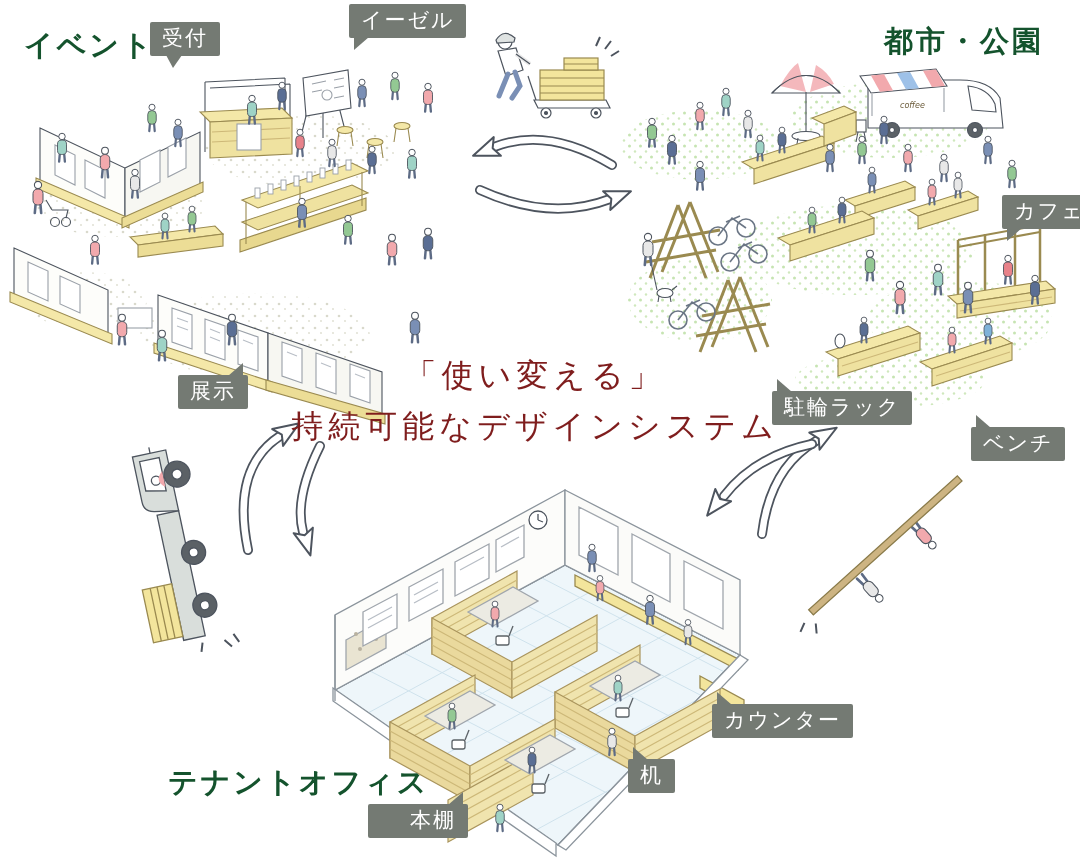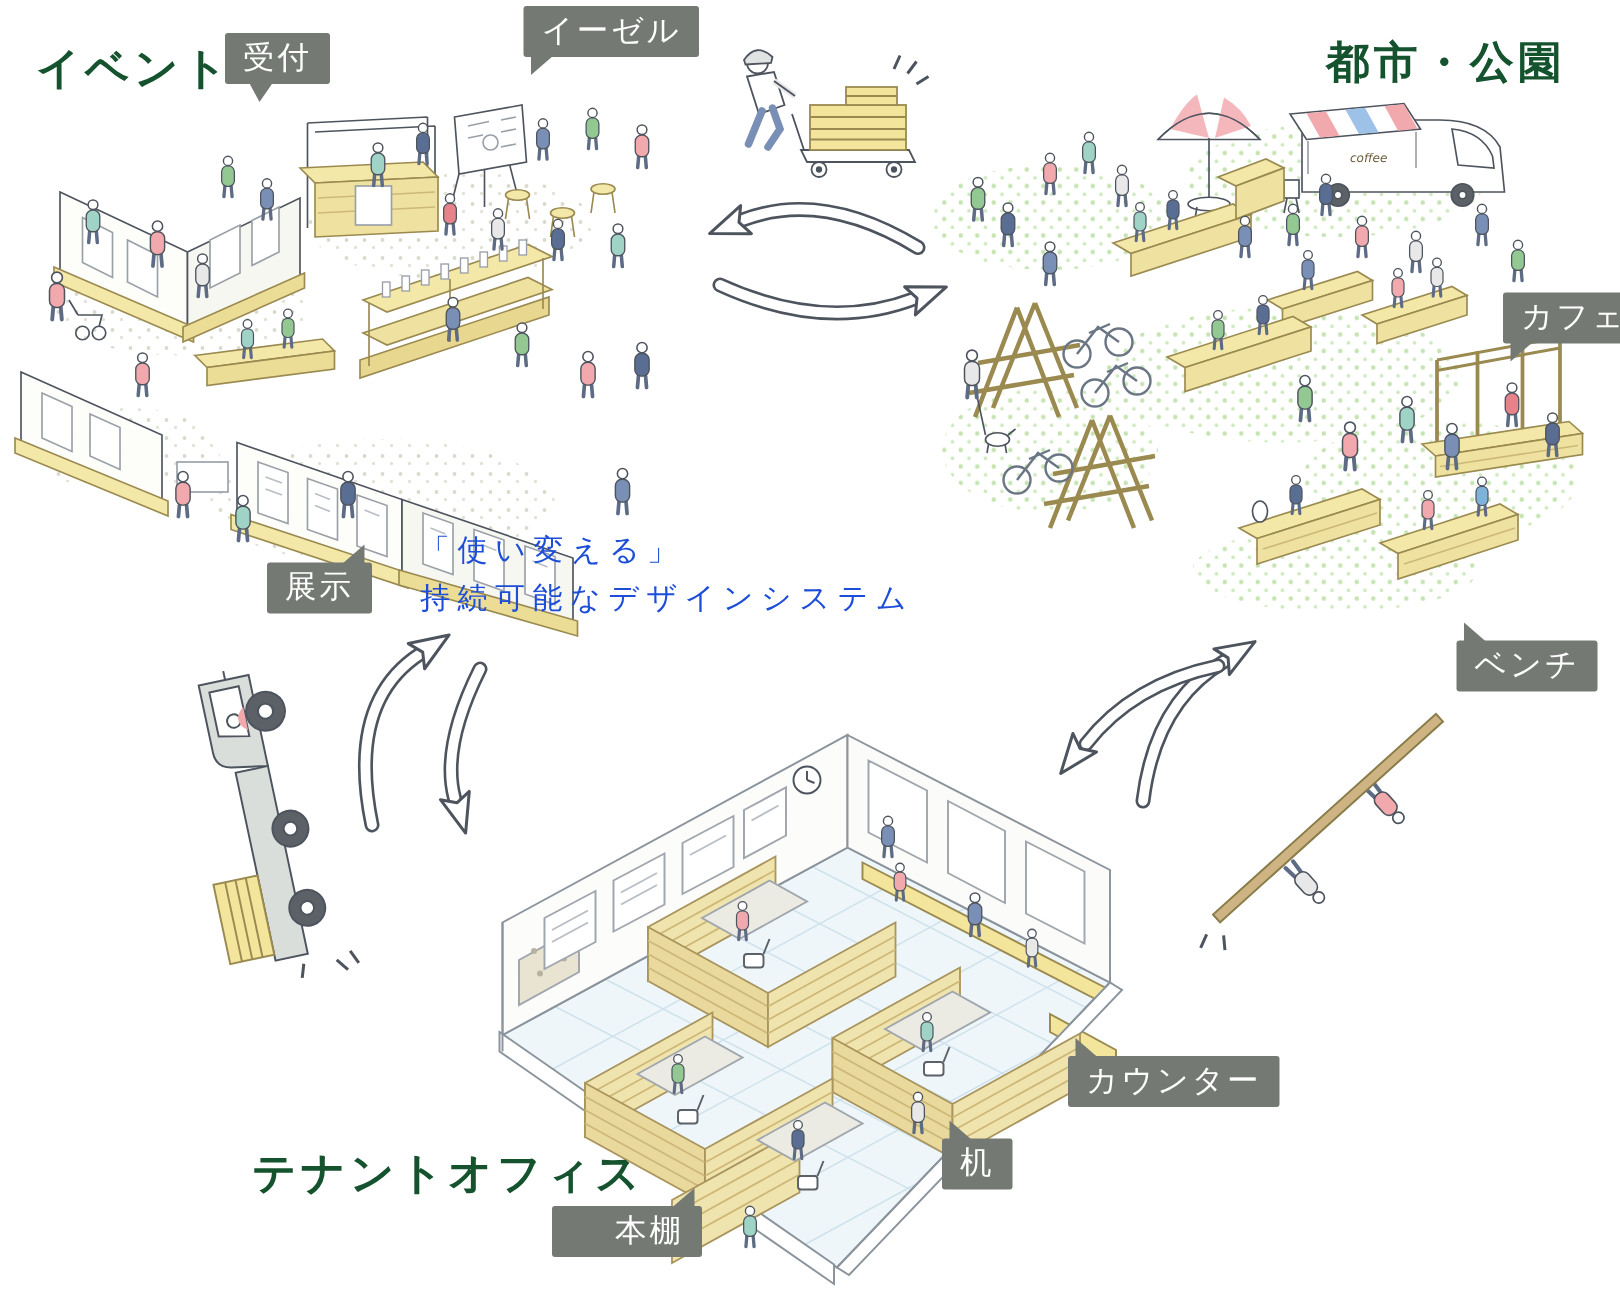--- a/index.html
+++ b/index.html
@@ -8,22 +8,22 @@
     font-family:"DejaVu Sans","Liberation Sans",sans-serif;
   }
   .illustration{position:absolute;left:0;top:0;}
   .scene-title{
     position:absolute;color:#14532d;font-weight:700;letter-spacing:3px;white-space:nowrap;
   }
   .scene-title.event{left:24px;top:26px;font-size:29px;}
   .scene-title.park{left:884px;top:22px;font-size:29px;}
   .scene-title.office{left:168px;top:745px;font-size:29px;margin-top:18px;}
   .headline{
-    position:absolute;left:280px;top:350px;width:510px;text-align:left;
-    color:#1d4ed8;font-size:20px;font-weight:500;letter-spacing:5px;line-height:1.6;white-space:nowrap;
+    position:absolute;left:280px;top:350px;width:510px;text-align:center;
+    color:#7f1d1d;font-size:32px;font-weight:500;letter-spacing:5px;line-height:1.6;white-space:nowrap;
   }
   .badge{
     position:absolute;background:#747a73;color:#ffffff;font-size:21px;font-weight:500;
     letter-spacing:2px;padding:3px 12px 5px;border-radius:2px;white-space:nowrap;line-height:1.25;
   }
   .badge::after{content:"";position:absolute;width:0;height:0;}
   .tail-down::after{left:16px;bottom:-12px;border-left:7px solid transparent;border-right:9px solid transparent;border-top:13px solid #747a73;}
   .tail-down-left::after{left:5px;bottom:-12px;border-right:15px solid transparent;border-top:13px solid #747a73;}
   .tail-up-left::after{left:5px;top:-12px;border-right:15px solid transparent;border-bottom:13px solid #747a73;}
   .tail-up-right::after{right:5px;top:-12px;border-left:15px solid transparent;border-bottom:13px solid #747a73;}
@@ -509,18 +509,19 @@
 
 <div class="headline">
   <div>「使い変える」</div>
   <div>持続可能なデザインシステム</div>
 </div>
 
 <div class="badge tail-down" style="left:150px;top:22px;">受付</div>
 <div class="badge tail-down-left" style="left:305px;top:4px;margin-left:44px;">イーゼル</div>
 <div class="badge tail-up-right" style="left:178px;top:375px;">展示</div>
 <div class="badge tail-down-left" style="left:1002px;top:195px;">カフェ</div>
+<div class="badge tail-up-left" style="left:772px;top:391px;">駐輪ラック</div>
 <div class="badge tail-up-left" style="left:971px;top:427px;">ベンチ</div>
 <div class="badge tail-up-left" style="left:712px;top:704px;">カウンター</div>
 <div class="badge tail-up-left" style="left:628px;top:759px;">机</div>
 <div class="badge tail-up-right" style="left:368px;top:804px;padding-left:42px;">本棚</div>
 
 </div>
 
 </body></html>

